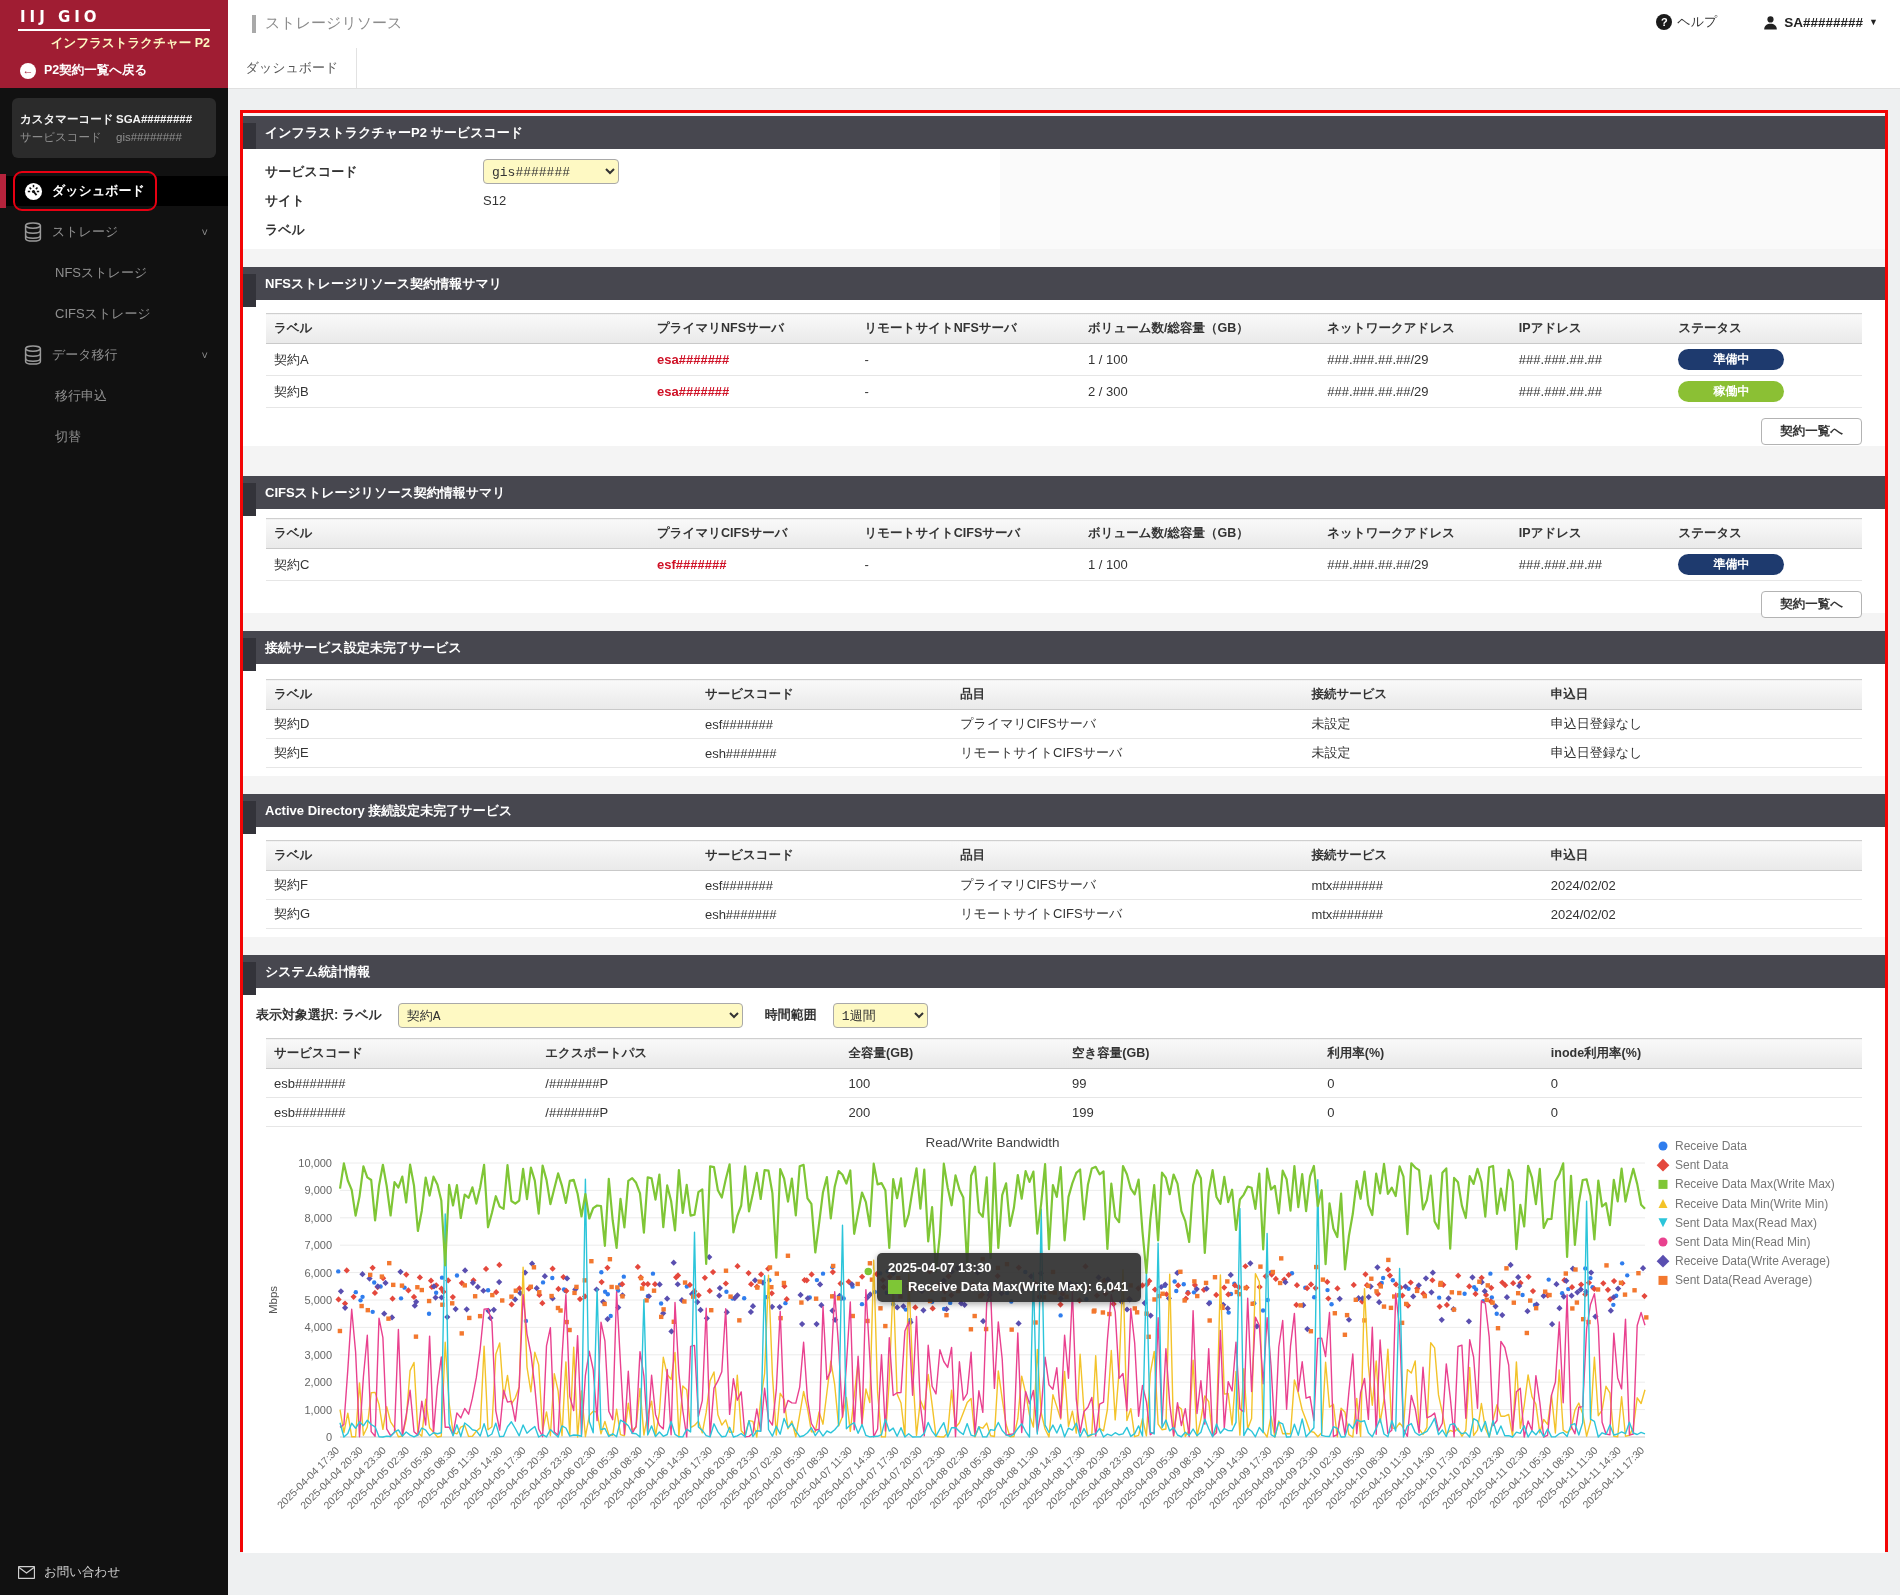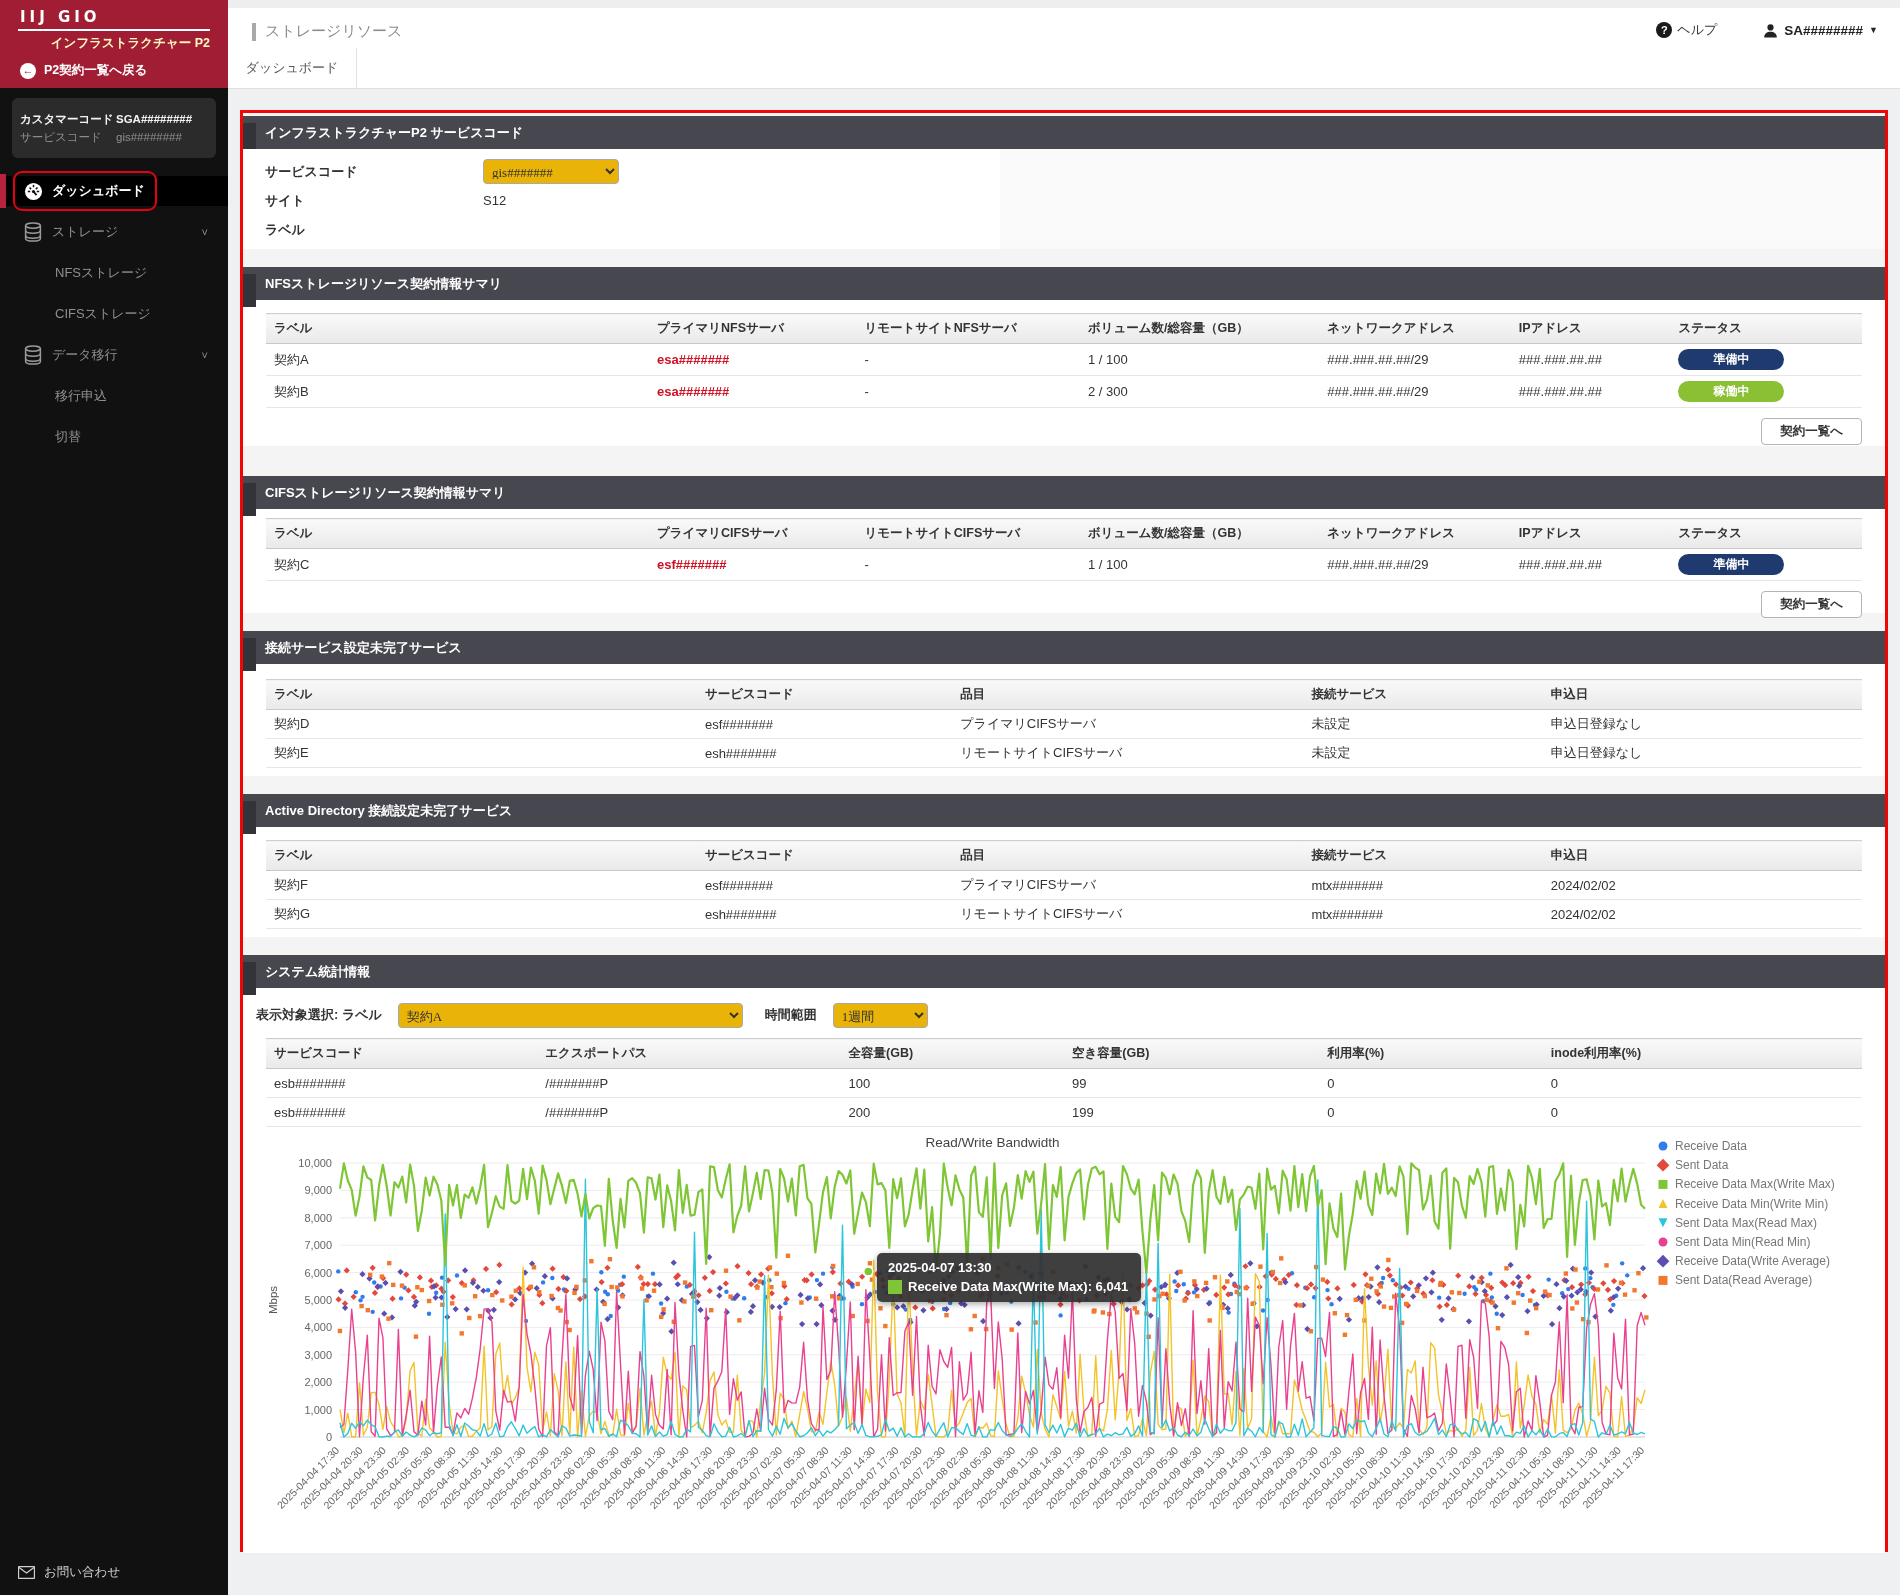--- a/index.html
+++ b/index.html
@@ -24,21 +24,21 @@
   .sb-item .ic{width:28px;margin-left:24px;display:flex;align-items:center;}
   .sb-item.sub{padding-left:55px;}
   .sb-item .lbl{white-space:nowrap;}
   .sb-item .chev{position:absolute;right:20px;color:#8f8f8f;font-size:11px;}
   .sb-item.active{background:#000;color:#fff;font-weight:bold;}
   .sb-item.active::before{content:"";position:absolute;left:0;top:-2px;bottom:-2px;width:6px;background:#b5233c;}
   .sb-item.active .outline{position:absolute;left:13px;top:-5px;width:140px;height:36px;border:2.5px solid #e60012;border-radius:9px;pointer-events:none;}
   .sb-contact{position:absolute;bottom:14px;left:0;width:100%;display:flex;align-items:center;gap:9px;padding-left:18px;color:#cfcfcf;font-size:12.5px;cursor:pointer;}
 
   
-  .tophdr{position:absolute;left:228px;top:8px;width:1672px;height:48px;background:#fff;border-bottom:3px solid #ec4899;z-index:4;}
+  .tophdr{position:absolute;left:228px;top:0;width:1672px;height:48px;background:#fff;border-bottom:3px solid #ec4899;z-index:4;}
   .pg-title{position:absolute;left:24px;top:14px;display:flex;align-items:center;gap:9px;color:#8c8c8c;font-size:15px;}
   .pg-title .bar{width:4px;height:18px;background:#a9a9a9;}
   .hdr-right{position:absolute;right:22px;top:13px;display:flex;align-items:center;gap:46px;}
   .help{display:flex;align-items:center;gap:5px;font-size:13px;color:#333;cursor:pointer;}
   .help .q{width:16px;height:16px;border-radius:50%;background:#1a1a1a;color:#fff;font-size:11px;font-weight:bold;text-align:center;line-height:16px;}
   .usr{display:flex;align-items:center;gap:6px;font-size:13.5px;color:#222;font-weight:bold;cursor:pointer;}
   .usr .caret{font-size:9px;}
   .tabbar{position:absolute;left:228px;top:48px;width:1672px;height:40px;background:#fff;border-bottom:1px solid #e0e0e0;z-index:4;}
   .tab{position:absolute;left:0;top:0;width:128px;height:40px;line-height:40px;text-align:center;background:#fff;border-right:1px solid #e2e2e2;font-size:13px;color:#555;cursor:pointer;}
 
@@ -50,21 +50,21 @@
   .sec-bar .notch{position:absolute;left:0;top:7px;width:13px;height:33px;background:#33333a;}
   .sec-body{background:#fff;}
   .gap{height:18px;}
 
   
   .s1-body{position:relative;height:100px;padding-top:8px;box-sizing:border-box;}
   .s1-shade{position:absolute;top:0;left:757px;right:0;bottom:0;background:#fafafa;}
   .f-row{position:relative;display:flex;align-items:center;height:29px;padding-left:22px;z-index:1;}
   .f-label{width:218px;font-size:13px;font-weight:bold;color:#333;}
   .f-value{font-size:13px;color:#333;}
-  select{font-family:Liberation Serif, serif;font-size:13px;color:#333;border:1px solid #a9a9a9;border-radius:4px;background:#eab308;padding:4px 4px;height:25px;}
+  select{font-family:Liberation Mono, monospace;font-size:13px;color:#333;border:1px solid #a9a9a9;border-radius:4px;background:#fef9c3;padding:4px 4px;height:25px;}
   .sel-s1{width:136px;}
 
   
   table.grid{width:calc(100% - 46px);margin:0 23px;border-collapse:collapse;table-layout:fixed;}
   table.grid th{background:linear-gradient(#f9f9f9,#e9e9e9);border-top:1px solid #cfcfcf;border-bottom:1px solid #c9c9c9;text-align:left;font-size:12.5px;color:#333;padding:6px 8px;font-weight:bold;white-space:nowrap;}
   table.grid td{border-bottom:1px solid #e6e6e6;font-size:13px;color:#333;padding:5px 8px;height:18px;white-space:nowrap;}
   td .c-red{color:#cf1126;font-weight:bold;}
   .badge{display:inline-block;min-width:106px;text-align:center;padding:2px 0;border-radius:11px;color:#fff;font-size:12px;font-weight:bold;}
   .badge.navy{background:#1e3a6e;}
   .badge.green{background:#8bc034;}

